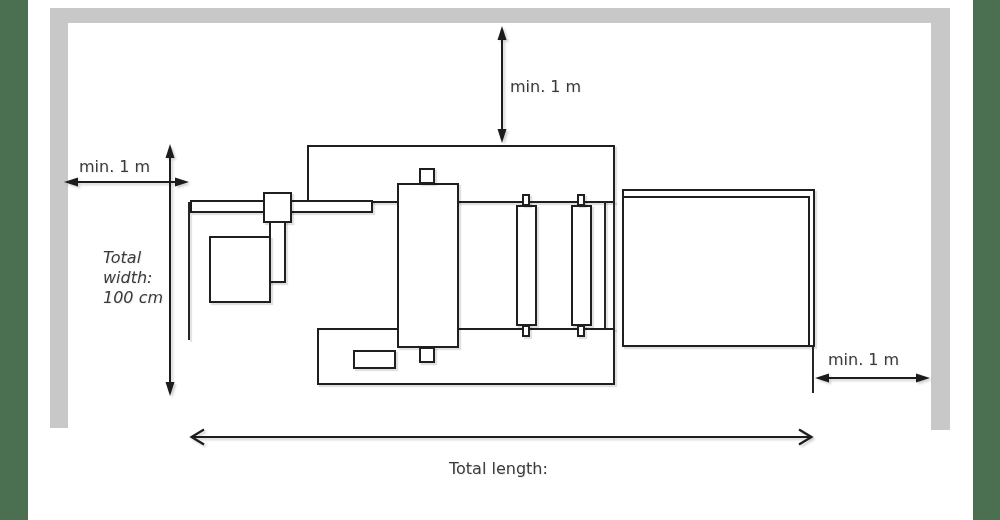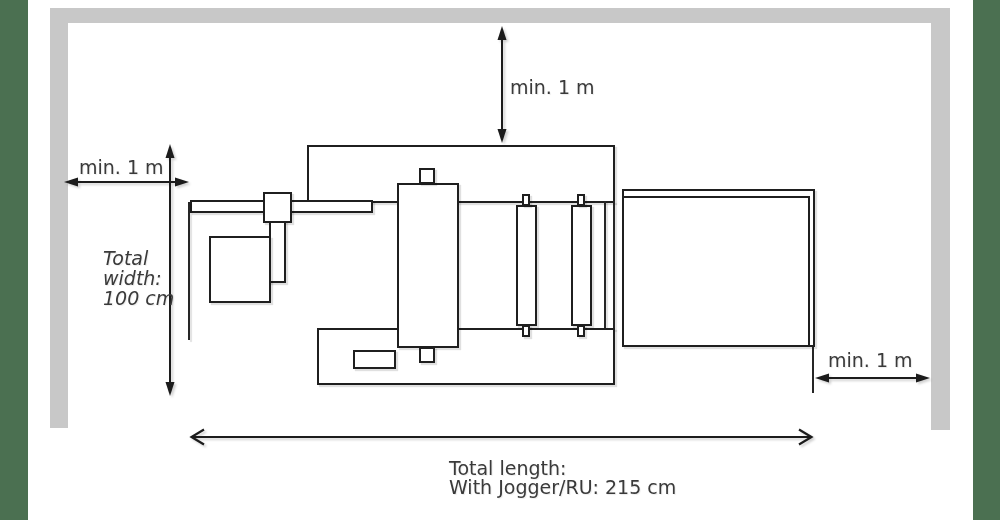--- a/index.html
+++ b/index.html
@@ -16,21 +16,21 @@
   }
   .thinline{
     position:absolute;width:2px;background:#262626;
     box-shadow:2px 2px 1px rgba(0,0,0,0.12);
   }
   .jogger-inner{
     position:absolute;left:0;right:3px;top:5px;bottom:0;
     border-top:2px solid #1f1f1f;border-right:2px solid #1f1f1f;
   }
   .label{
-    position:absolute;color:#3a3a3a;font-size:19px;line-height:20px;
+    position:absolute;color:#3a3a3a;font-size:16px;line-height:20px;
     white-space:nowrap;text-shadow:1px 1px 1px rgba(0,0,0,0.08);
   }
   .label.tight{line-height:19px;margin-left:24px;}
   svg.arrows{
     position:absolute;left:0;top:0;
     filter:drop-shadow(2px 2px 1px rgba(0,0,0,0.18));
   }
   svg.arrows line,svg.arrows polyline{stroke:#1c1c1c;fill:none;}
   svg.arrows polygon{fill:#1c1c1c;stroke:none;}
 </style>
@@ -110,16 +110,15 @@
   <div class="label" style="left:828px;top:350px;">min. 1 m</div>
 
   <div class="label" style="left:103px;top:248px;font-style:italic;">
     <div>Total</div>
     <div>width:</div>
     <div>100 cm</div>
   </div>
 
   <div class="label tight" style="left:425px;top:459px;">
     <div>Total length:</div>
-    <div>With Jogger/RU: 215 cm</div>
   </div>
 
 </div>
 
 </body></html>

